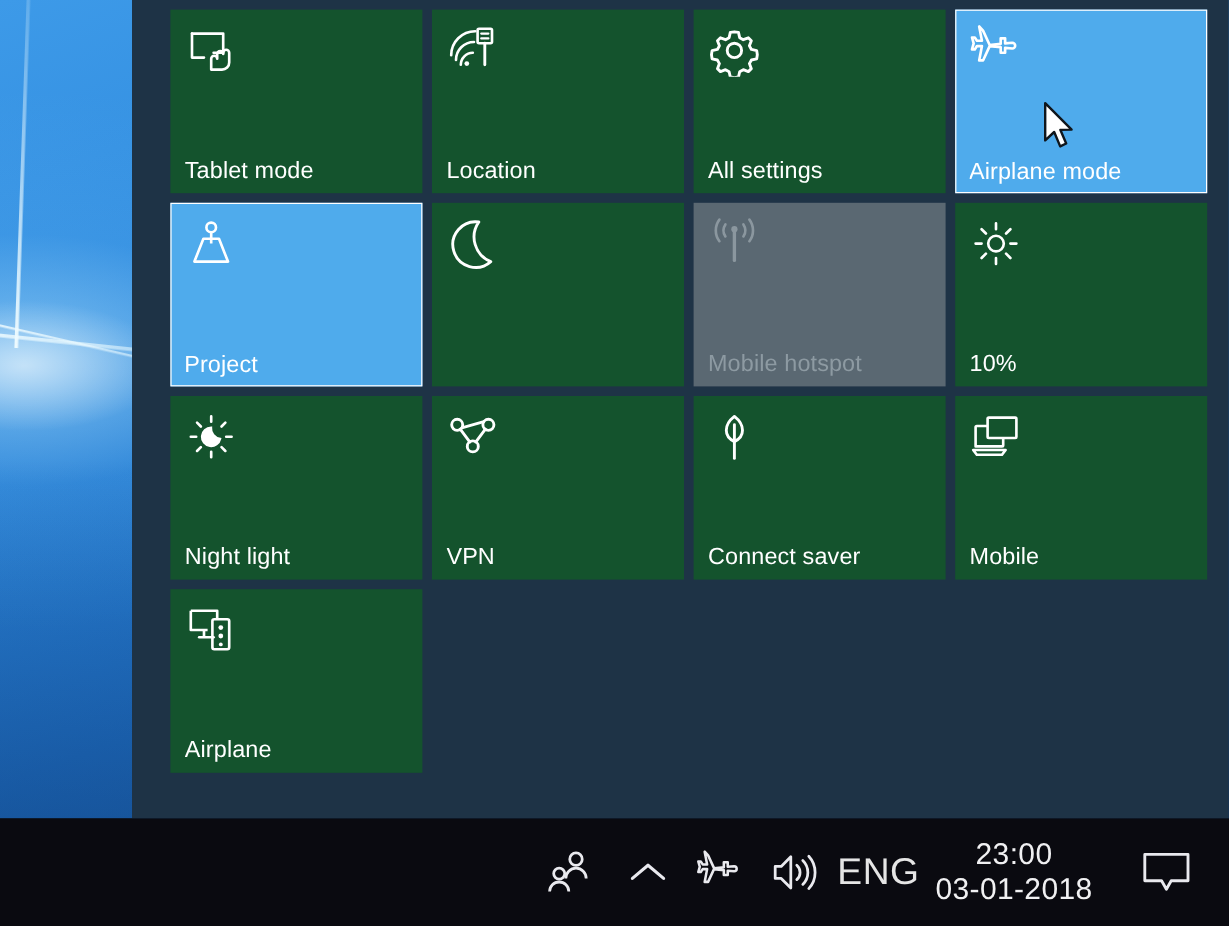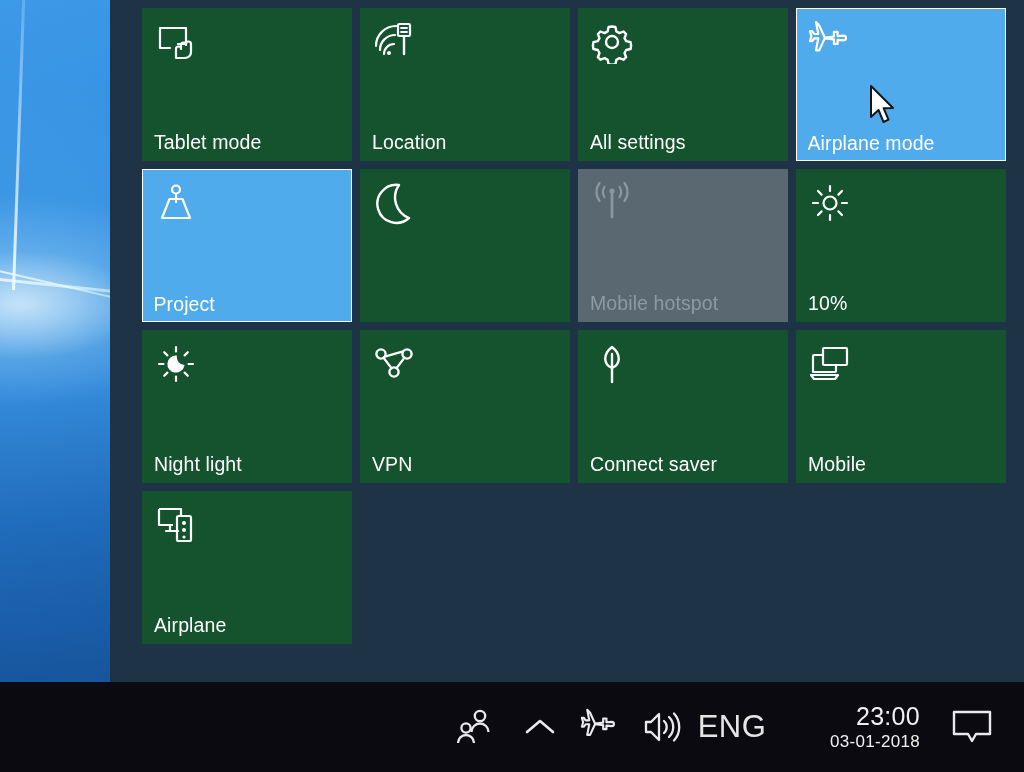--- a/index.html
+++ b/index.html
@@ -104,24 +104,24 @@
   .tray-icon svg { display:block; }
   #tray-people { width:70px; }
   #tray-chevron { width:60px; }
   #tray-airplane { width:62px; }
   #tray-volume { width:62px; }
   #tray-lang {
     width:76px; font-size:31px; color:#e5e5e5; letter-spacing:0.4px;
   }
   #tray-clock {
     width:150px; flex-direction:column; justify-content:center;
-    line-height:1.18; color:#f0f0f2;align-items:flex-end;
+    line-height:1.18; color:#f0f0f2;
   }
   #clock-time { font-size:25px; text-align:center; letter-spacing:0.3px; }
-  #clock-date { font-size:17px; text-align:center; letter-spacing:0.3px; }
+  #clock-date { font-size:25px; text-align:center; letter-spacing:0.3px; }
   #tray-actioncenter { width:104px; }
 </style>
 </head>
 <body>
 
 <div id="screen">
 
   <div id="desktop">
     <div id="ray-glow"></div>
     <div class="ray" id="ray-vert"></div>

